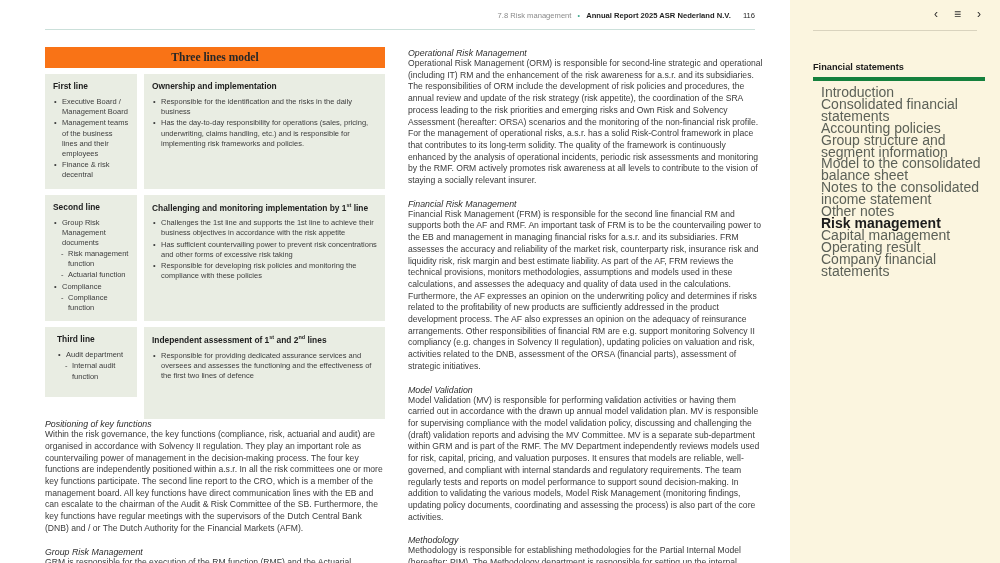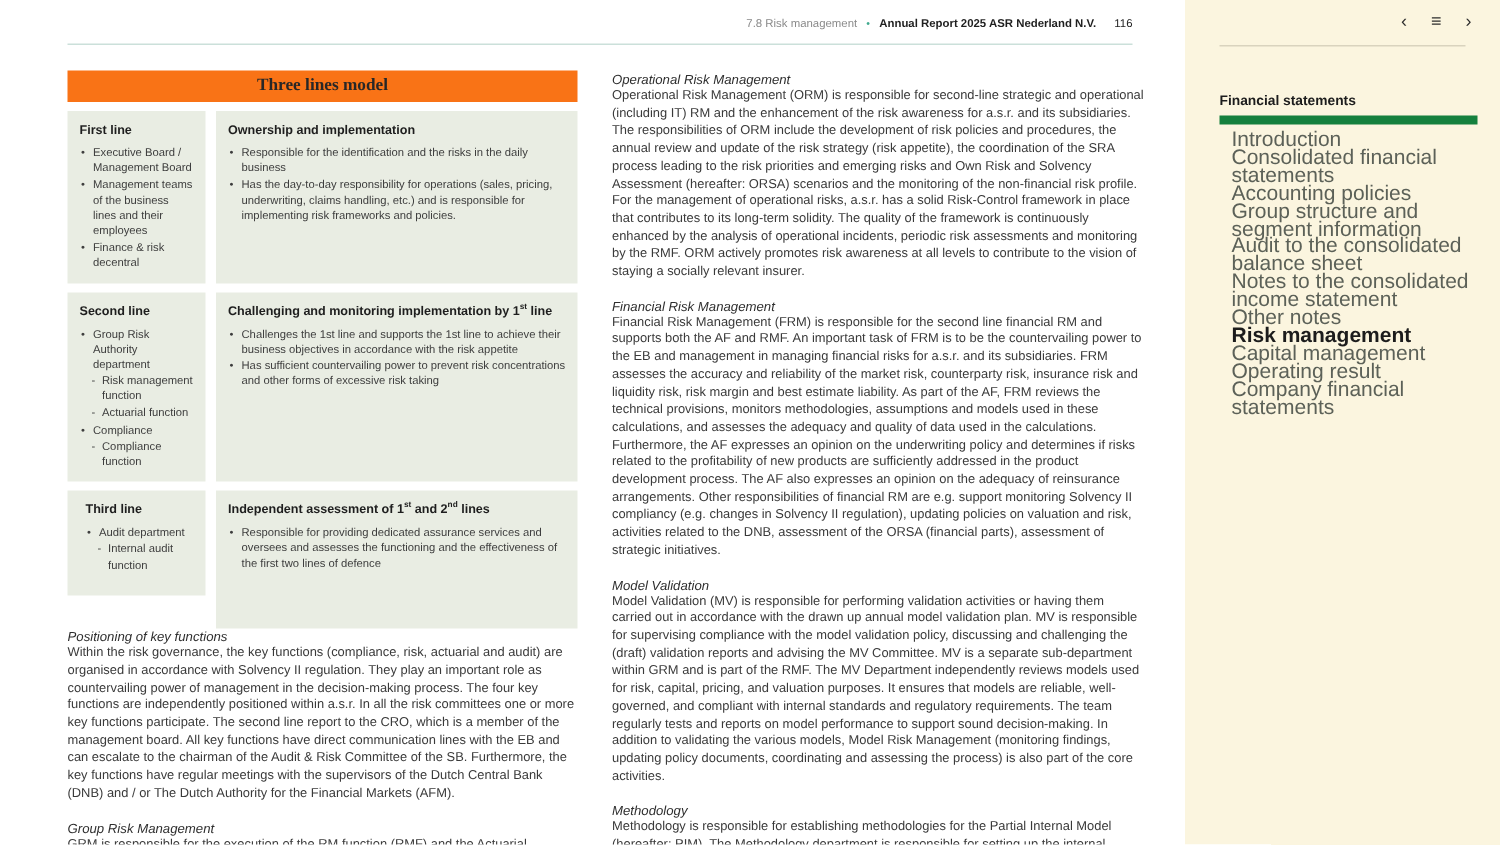--- a/index.html
+++ b/index.html
@@ -58,21 +58,21 @@
   .col-left .section:first-of-type { margin-top: 13px; }
 
   
   .sidebar { position: absolute; left: 790px; top: 0; width: 210px; height: 563px; background: #fbf5df; }
   .side-toolbar { position: absolute; top: 6px; right: 17px; display: flex; gap: 12px; color: #2c2c2c; }
   .side-toolbar .tool { font-size: 12px; line-height: 16px; cursor: pointer; padding: 0 2px; }
   .side-divider { position: absolute; top: 30px; left: 23px; width: 164px; height: 1px; background: #d9d3be; }
   .side-title {
     position: absolute; top: 62px; left: 23px; width: 172px;
     font-weight: bold; font-size: 9.2px; color: #1c1c1c;
-    padding-bottom: 5px; border-bottom: 6px solid #15803d;
+    padding-bottom: 5px; border-bottom: 4px solid #15803d;
   }
   .side-nav { position: absolute; top: 87px; left: 31px; width: 170px; }
   .side-item { font-size: 14px; line-height: 11.9px; color: #5c6158; cursor: pointer; }
   .side-item.active { font-weight: bold; color: #1c1c1c; }
 </style>
 </head>
 <body>
 
 <div class="page">
 
@@ -104,32 +104,33 @@
             <li class="b">Responsible for the identification and the risks in the daily business</li>
             <li class="b">Has the day-to-day responsibility for operations (sales, pricing, underwriting, claims handling, etc.) and is responsible for implementing risk frameworks and policies.</li>
           </ul>
         </div>
       </div>
 
       <div class="tlm-row r2">
         <div class="tlm-box tlm-left">
           <h4>Second line</h4>
           <ul class="tlm-list">
-            <li class="b">Group Risk Authority department</li>
+            <li class="b">Group Risk Management documents</li>
             <li class="s">Risk management function</li>
             <li class="s">Actuarial function</li>
             <li class="b">Compliance</li>
             <li class="s">Compliance function</li>
           </ul>
         </div>
         <div class="tlm-box tlm-right">
           <h4><span>Challenging and monitoring implementation by 1</span><sup>st</sup><span> line</span></h4>
           <ul class="tlm-list">
             <li class="b">Challenges the 1st line and supports the 1st line to achieve their business objectives in accordance with the risk appetite</li>
             <li class="b">Has sufficient countervailing power to prevent risk concentrations and other forms of excessive risk taking</li>
+            <li class="b">Responsible for developing risk policies and monitoring the compliance with these policies</li>
           </ul>
         </div>
       </div>
 
       <div class="tlm-row last">
         <div class="tlm-box tlm-left r3-left">
           <h4>Third line</h4>
           <ul class="tlm-list">
             <li class="b">Audit department</li>
             <li class="s">Internal audit function</li>
@@ -184,21 +185,21 @@
   </div>
   <div class="side-divider"></div>
 
   <div class="side-title">Financial statements</div>
 
   <div class="side-nav">
     <div class="side-item">Introduction</div>
     <div class="side-item">Consolidated financial statements</div>
     <div class="side-item">Accounting policies</div>
     <div class="side-item">Group structure and segment information</div>
-    <div class="side-item">Audit to the consolidated balance sheet</div>
+    <div class="side-item">Model to the consolidated balance sheet</div>
     <div class="side-item">Notes to the consolidated income statement</div>
     <div class="side-item">Other notes</div>
     <div class="side-item active">Risk management</div>
     <div class="side-item">Capital management</div>
     <div class="side-item">Operating result</div>
     <div class="side-item">Company financial statements</div>
   </div>
 </div>
 
 </body></html>

